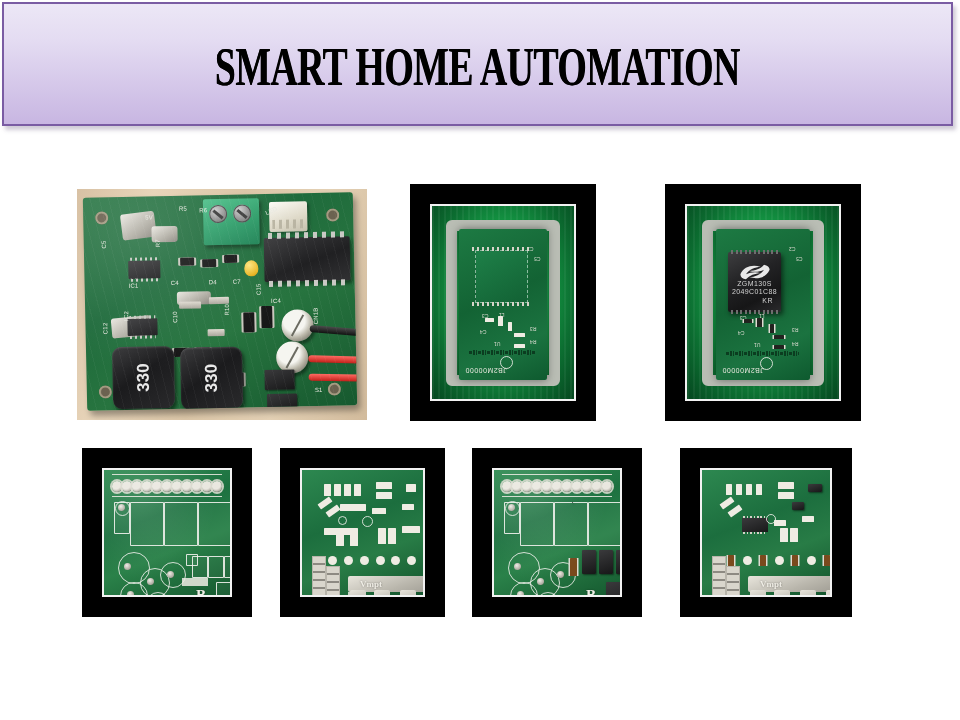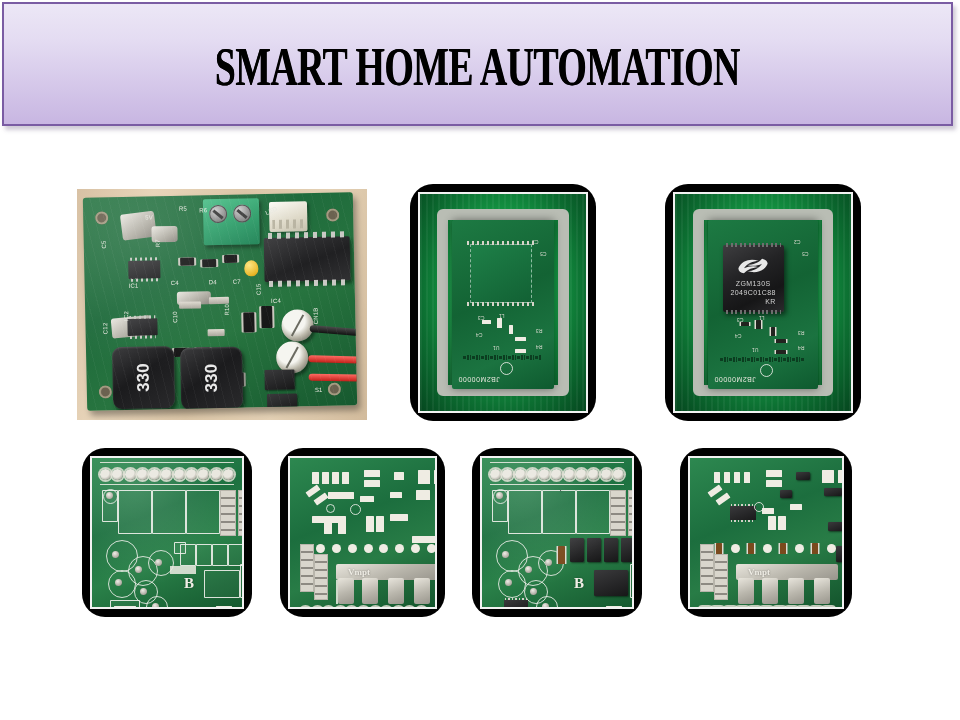--- a/index.html
+++ b/index.html
@@ -45,23 +45,22 @@
     text-shadow: 0.5px 0.5px 0 #000;
   }
 
   
   .photo {
     position: absolute;
     overflow: hidden;
   }
   .framed {
     background: #000000;
-    padding: 8px;
+    padding: 20px;
     box-sizing: border-box;
-    border-radius: 23px;
   }
   .framed > .inner {
     width: 100%;
     height: 100%;
     border: 2px solid #f2f2f2;
     box-sizing: border-box;
     position: relative;
     overflow: hidden;
   }
 

